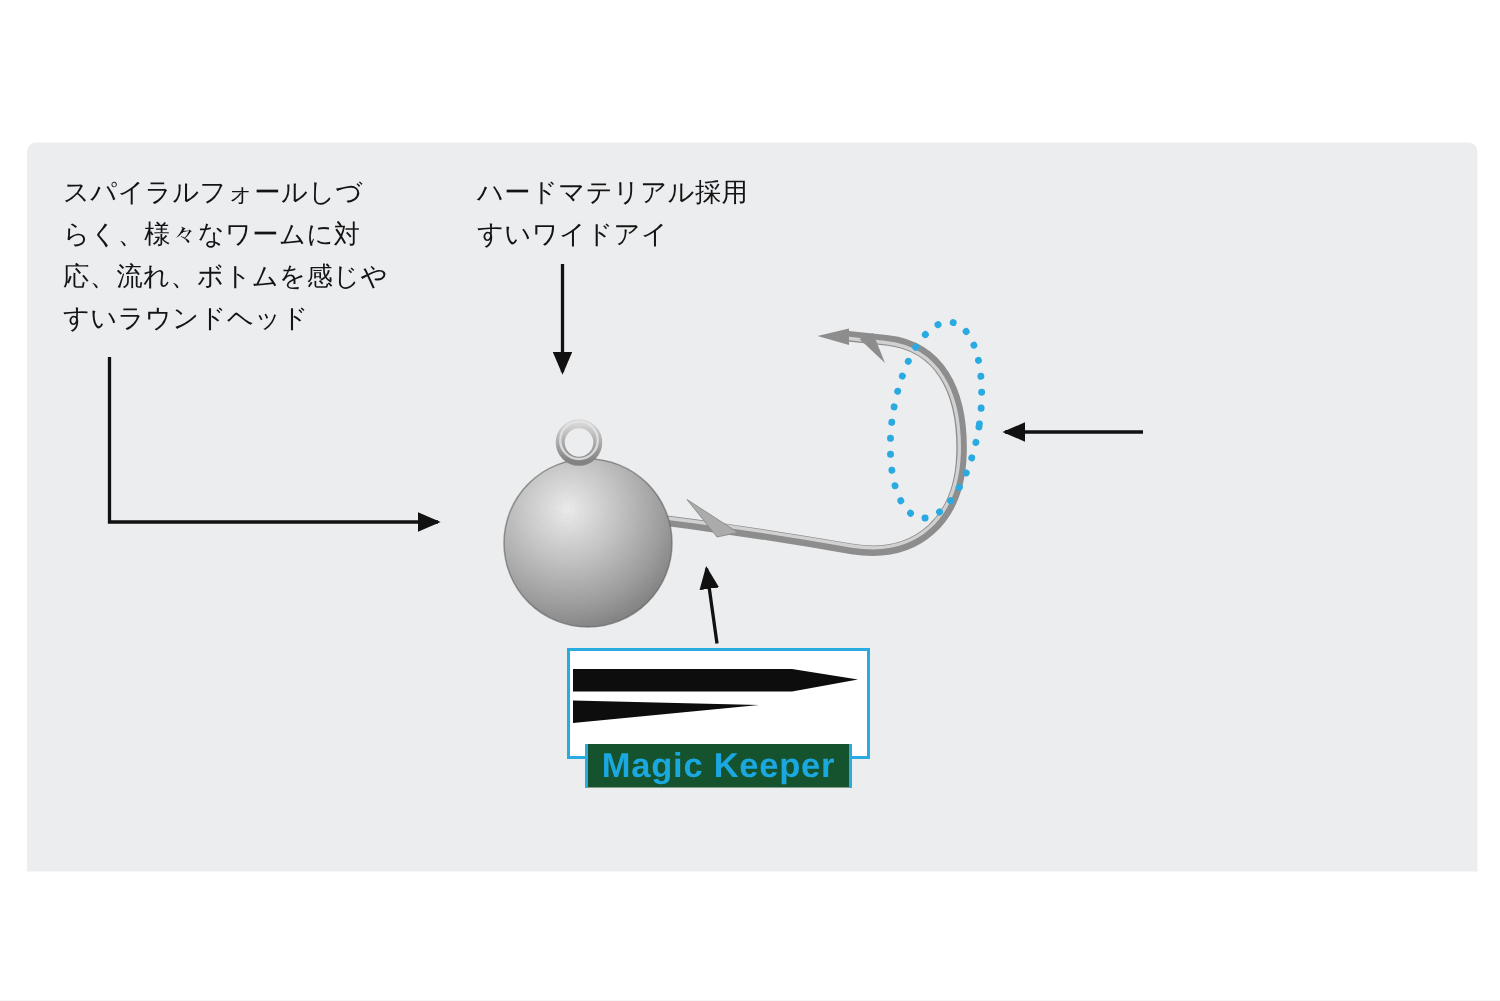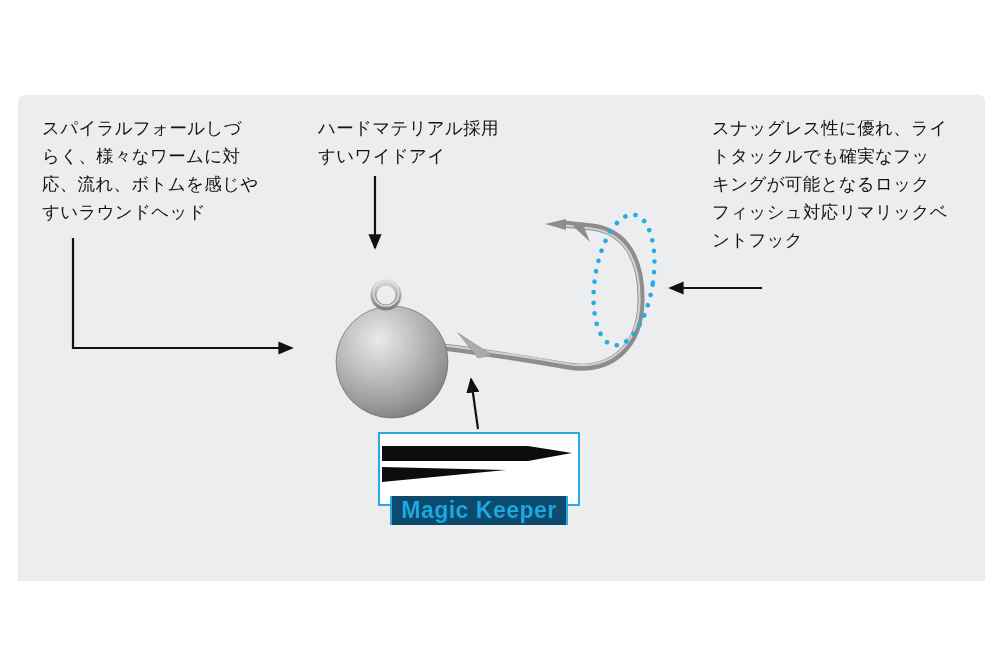--- a/index.html
+++ b/index.html
@@ -23,21 +23,21 @@
   .a-bent-hook    { left:712px; top:114px; width:268px; }
   .a-hard-material{ left:42px;  top:459px; width:255px; }
   .a-keeper-desc  { left:608px; top:425px; width:278px; }
   .mk-box {
     position:absolute; left:378px; top:432px; width:202px; height:74px;
     background:#ffffff; border:2px solid var(--accent,#29abe2);
   }
   .mk-box svg { display:block; width:100%; height:100%; }
   .mk-label-row { position:absolute; left:378px; top:496px; width:202px; text-align:center; }
   .mk-label {
-    display:inline-block; background:#0c4a6e; padding:1px 9px 2px;
+    display:inline-block; background:#14532d; padding:1px 9px 2px;
     border-left:2px solid var(--accent,#29abe2); border-right:2px solid var(--accent,#29abe2);
     color:var(--magic_keeper_text,#1ba7e0);
     font-size:23px; font-weight:bold; line-height:26px; letter-spacing:0.5px;
   }
   .arrow { stroke:var(--arrow,#111111); stroke-width:2.2; fill:none; }
   .dotted { stroke:var(--accent,#29abe2); }
 </style>
 </head>
 <body>
 
@@ -100,25 +100,20 @@
   </svg>
 
   <div class="annotation a-round-head">スパイラルフォールしづ
 らく、様々なワームに対
 応、流れ、ボトムを感じや
 すいラウンドヘッド</div>
 
   <div class="annotation a-wide-eye">ハードマテリアル採用
 すいワイドアイ</div>
 
-  <div class="annotation a-bent-hook">スナッグレス性に優れ、ライ
-トタックルでも確実なフッ
-キングが可能となるロック
-フィッシュ対応リマリックベ
-ントフック</div>
 
 
 
   <div class="mk-box">
     <svg viewBox="0 0 198 70">
       <polygon points="2,12 148,12 192,19 148,27 2,27" fill="#0d0d0d"></polygon>
       <polygon points="2,33 126,36 2,48" fill="#0d0d0d"></polygon>
     </svg>
   </div>
   <div class="mk-label-row">

